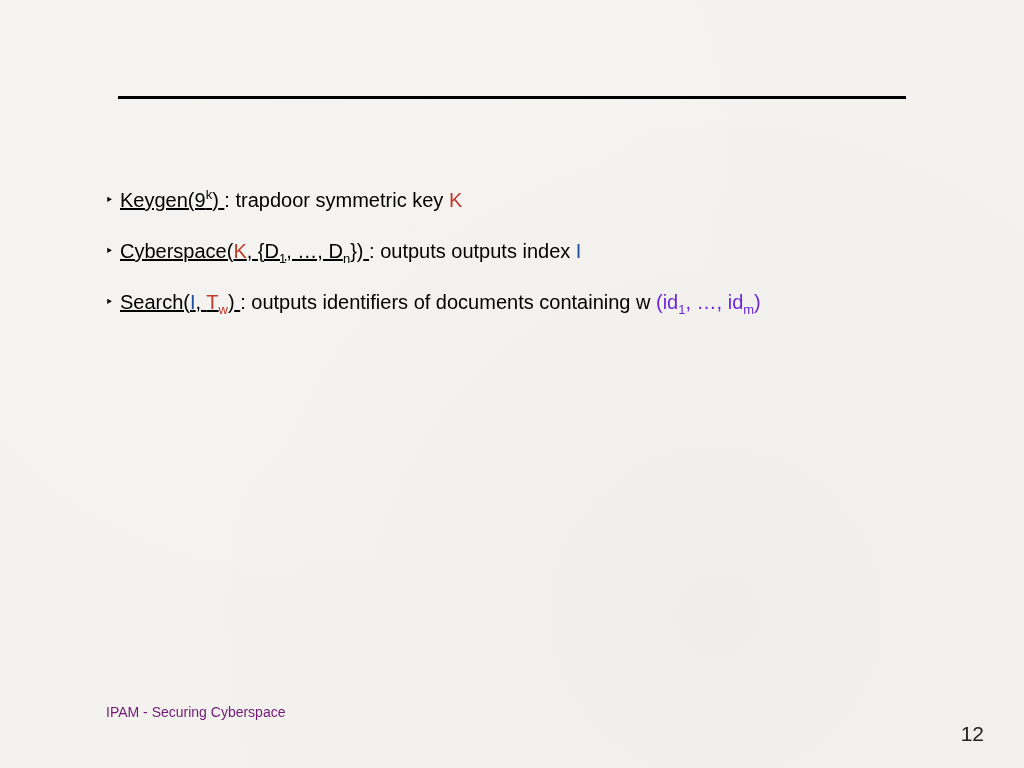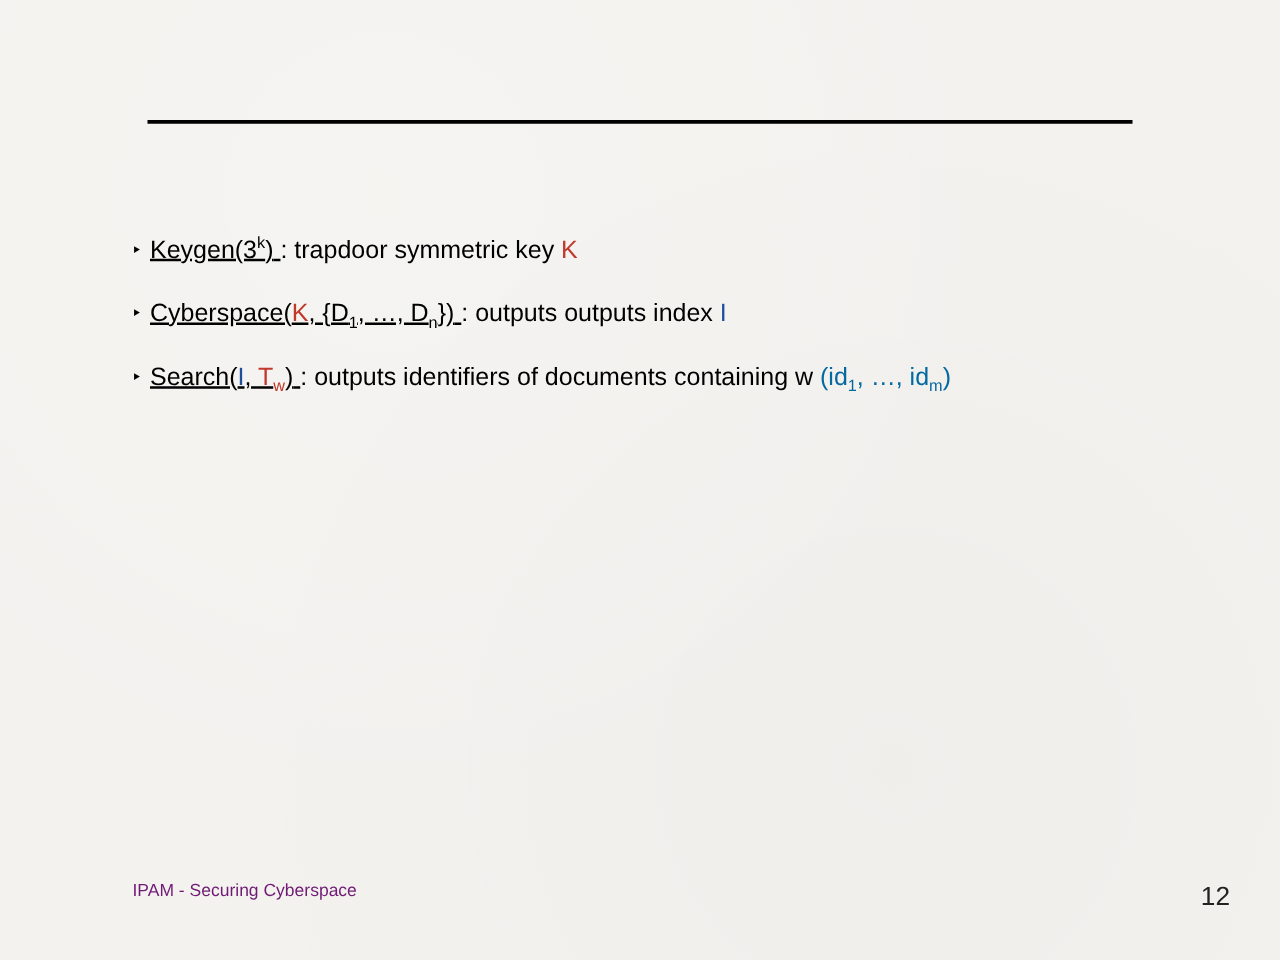--- a/index.html
+++ b/index.html
@@ -74,51 +74,51 @@
     vertical-align: super;
     line-height: 0;
   }
   .sub {
     font-size: 0.65em;
     vertical-align: sub;
     line-height: 0;
   }
   .red   { color: #c0392b; }
   .blue  { color: #1f4e9c; }
-  .green { color: #0369a1; }
+  .green { color: #6d28d9; }
   .footer-left {
     position: absolute;
     left: 106px;
     bottom: 48px;
     font-size: 14px;
     color: #701a75;
   }
   .footer-right {
     position: absolute;
     right: 40px;
-    bottom: 38px;
+    bottom: 22px;
     font-size: 21px;
     color: #222;
     margin-top: 29px;
   }
 </style>
 </head>
 <body>
 
 <div class="slide">
 
   <div class="title-block">
     <hr class="rule">
   </div>
 
   <div class="bullets">
 
     <div class="bullet">
       <span class="u">
-        <span>Keygen(3</span><span class="sup">k</span><span>)</span>
+        <span>Keygen(9</span><span class="sup">k</span><span>)</span>
       </span><span>: trapdoor symmetric key </span><span class="red">K</span>
     </div>
 
     <div class="bullet">
       <span class="u">
         <span>Cyberspace(</span><span class="red">K</span><span>, {D</span><span class="sub">1</span><span>, …, D</span><span class="sub">n</span><span>})</span>
       </span><span>: outputs outputs index </span><span class="blue">I</span>
     </div>
 
 

